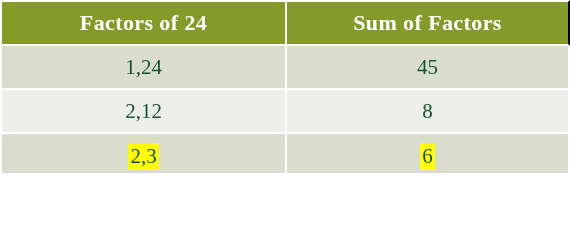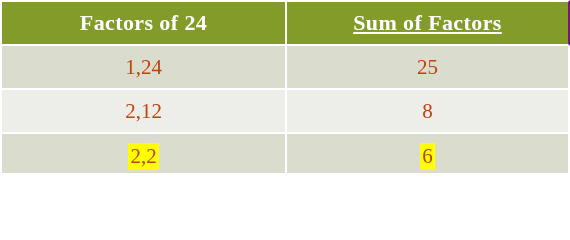--- a/index.html
+++ b/index.html
@@ -35,32 +35,31 @@
     letter-spacing: 0.4px;
     text-align: center;
     vertical-align: middle;
     padding: 8px;
     border-top: 2px solid #ffffff;
     border-bottom: 2px solid #ffffff;
     border-left: 2px solid #ffffff;
     border-right: 0;
   }
   #factor-table th.col-right {
-    border-right: 2px solid #701a75;
-    text-decoration: underline;
+    border-right: 2px solid #000000;
   }
 
   
   #factor-table tbody tr {
     height: 44px;
   }
   #factor-table td {
     font-size: 21px;
     font-weight: normal;
-    color: #c2410c;
+    color: #14532d;
     text-align: center;
     vertical-align: middle;
     padding: 0;
     border-bottom: 2px solid #ffffff;
     border-left: 2px solid #ffffff;
     border-right: 0;
   }
   #factor-table td.col-right {
     border-right: 2px solid #ffffff;
   }
@@ -90,36 +89,36 @@
       <th class="col-right">Sum of Factors</th>
     </tr>
   </thead>
   <tbody>
 
     <tr class="band-a">
       <td>
         <span class="cell-text">1,24</span>
       </td>
       <td class="col-right">
-        <span class="cell-text">25</span>
+        <span class="cell-text">45</span>
       </td>
     </tr>
 
     <tr class="band-b">
       <td>
         <span class="cell-text">2,12</span>
       </td>
       <td class="col-right">
         <span class="cell-text">8</span>
       </td>
     </tr>
 
     <tr class="band-a">
       <td>
-        <span class="cell-text hl">2,2</span>
+        <span class="cell-text hl">2,3</span>
       </td>
       <td class="col-right">
         <span class="cell-text hl">6</span>
       </td>
     </tr>
 
   </tbody>
 </table>
 
 </body></html>

